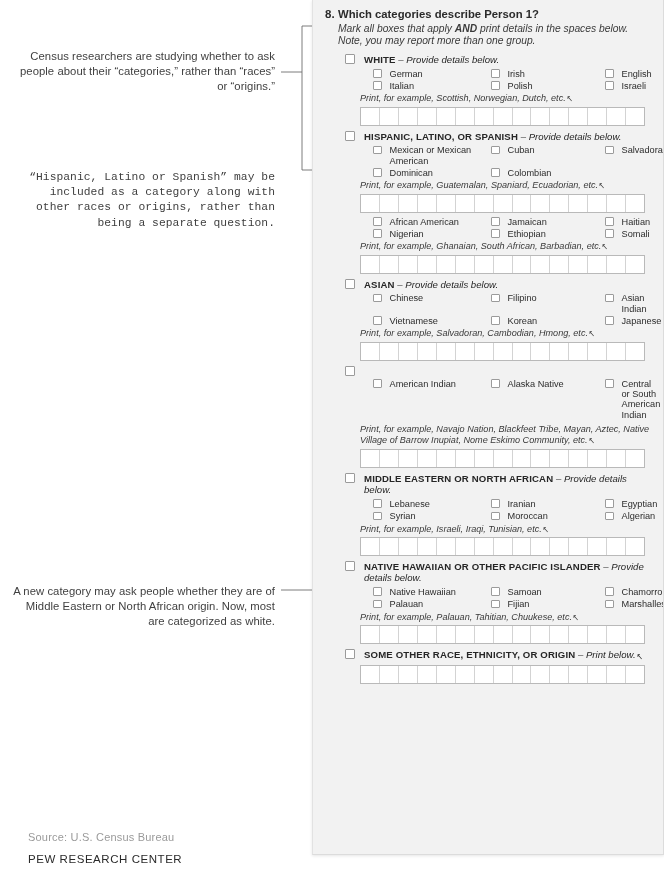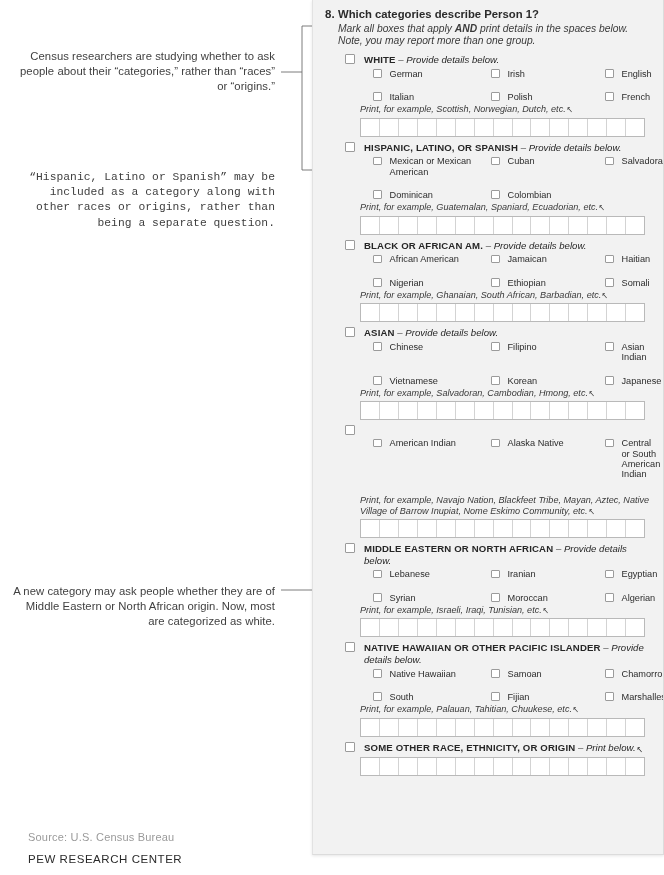--- a/index.html
+++ b/index.html
@@ -86,21 +86,21 @@
     border:1.3px solid #9b9b9b;background:#ffffff;
     box-sizing:border-box;border-radius:1px;
   }
   .cbox.sm{width:8.5px;height:8.5px;flex:0 0 8.5px;border-width:1.1px;}
 
   
   .opts{
     display:grid;
     grid-template-columns:118px 114px 1fr;
     padding-left:48px;
-    row-gap:13px;
+    row-gap:2px;
     margin-bottom:2px;
   }
   .opt{display:flex;align-items:flex-start;}
   .opt .lbl{
     margin-left:8px;font-size:9.2px;line-height:10.4px;color:#2c2c2c;
     padding-top:0px;
   }
   .opt .cbox.sm{margin-top:.5px;}
 
   
@@ -184,21 +184,21 @@
             <div class="opt">
               <div class="cbox sm"></div>
               <div class="lbl">Italian</div>
             </div>
             <div class="opt">
               <div class="cbox sm"></div>
               <div class="lbl">Polish</div>
             </div>
             <div class="opt">
               <div class="cbox sm"></div>
-              <div class="lbl">French</div>
+              <div class="lbl">Israeli</div>
             </div>
           </div>
           <div class="print-ex"><span>Print, for example, Scottish, Norwegian, Dutch, etc.</span><span class="arrowglyph" style="transform: scaleY(-1) scaleX(0.85); display: inline-block;"> ↙</span></div>
           <div class="writein">
             <span></span>
             <span></span>
             <span></span>
             <span></span>
             <span></span>
             <span></span>
@@ -253,24 +253,20 @@
             <span></span>
             <span></span>
             <span></span>
             <span></span>
             <span></span>
             <span></span>
             <span></span>
           </div>
         </div>
         <div class="cat">
-          <div class="cat-head">
-            <div class="cbox"></div>
-            <div class="cat-label"><span class="cap">BLACK OR AFRICAN AM.</span><span class="it"> – </span><span class="it">Provide details below.</span></div>
-          </div>
           <div class="opts">
             <div class="opt">
               <div class="cbox sm"></div>
               <div class="lbl">African American</div>
             </div>
             <div class="opt">
               <div class="cbox sm"></div>
               <div class="lbl">Jamaican</div>
             </div>
             <div class="opt">
@@ -462,21 +458,21 @@
             <div class="opt">
               <div class="cbox sm"></div>
               <div class="lbl">Samoan</div>
             </div>
             <div class="opt">
               <div class="cbox sm"></div>
               <div class="lbl">Chamorro</div>
             </div>
             <div class="opt">
               <div class="cbox sm"></div>
-              <div class="lbl">South</div>
+              <div class="lbl">Palauan</div>
             </div>
             <div class="opt">
               <div class="cbox sm"></div>
               <div class="lbl">Fijian</div>
             </div>
             <div class="opt">
               <div class="cbox sm"></div>
               <div class="lbl">Marshallese</div>
             </div>
           </div>

